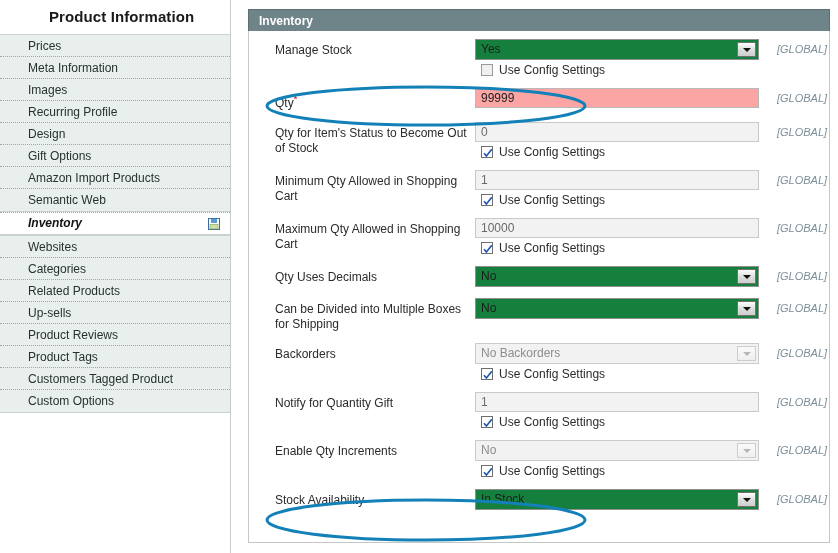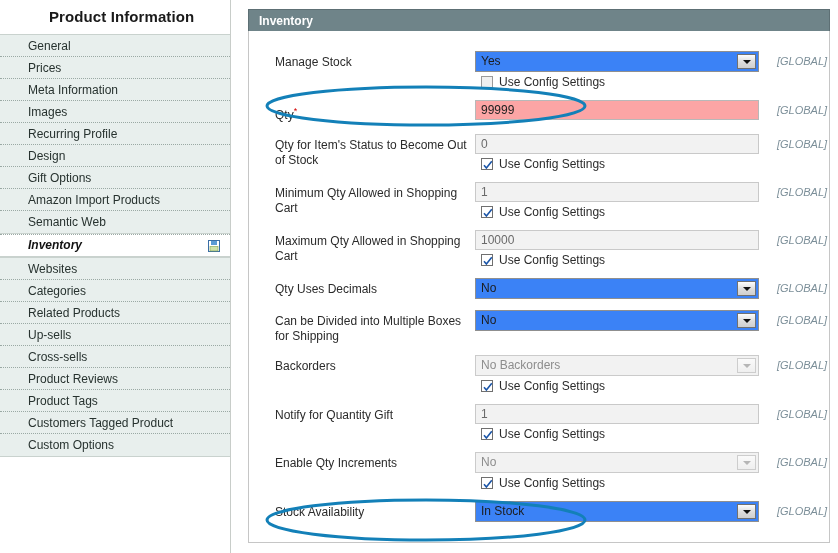--- a/index.html
+++ b/index.html
@@ -95,21 +95,21 @@
     box-sizing: border-box;
     border: 1px solid #5d6f74;
     border-bottom: none;
   }
   #panel-body {
     border: 1px solid #c6c6c6;
     border-top: none;
     background: #ffffff;
     height: 512px;
     box-sizing: border-box;
-    padding-top: 20px;
+    padding-top: 8px;
     position: relative;
   }
 
   .field-row {
     display: flex;
     align-items: flex-start;
     padding: 0 0 0 26px;
     margin-bottom: 11px;
   }
   .field-label {
@@ -151,21 +151,21 @@
     color: #6a6a6a;
     border-color: #c9c9c9;
   }
 
   
   .sel {
     width: 284px;
     height: 21px;
     box-sizing: border-box;
     border: 1px solid #8f8f8f;
-    background: #3b82f6;
+    background: #15803d;
     display: flex;
     align-items: stretch;
     position: relative;
   }
   .sel .sel-val {
     flex: 1 1 auto;
     font-size: 12px;
     color: #1c1c1c;
     line-height: 19px;
     padding-left: 5px;
@@ -224,21 +224,20 @@
     width: 838px; height: 553px;
     pointer-events: none;
   }
 </style>
 </head>
 <body>
 
 <div id="sidebar">
   <div id="sidebar-title">Product Information</div>
   <div class="nav-group">
-      <div class="nav-item"><span>General</span></div>
       <div class="nav-item"><span>Prices</span></div>
       <div class="nav-item"><span>Meta Information</span></div>
       <div class="nav-item"><span>Images</span></div>
       <div class="nav-item"><span>Recurring Profile</span></div>
       <div class="nav-item"><span>Design</span></div>
       <div class="nav-item"><span>Gift Options</span></div>
       <div class="nav-item"><span>Amazon Import Products</span></div>
       <div class="nav-item"><span>Semantic Web</span></div>
     </div>
   <div class="nav-item-active">
@@ -249,21 +248,20 @@
         <rect x="3" y="1" width="6" height="4" fill="#5b9bd5"></rect>
         <rect x="2" y="6.5" width="8" height="4.5" fill="#cfe2a8" stroke="#7f9f4f" stroke-width="0.6"></rect>
       </svg>
     </span>
   </div>
   <div class="nav-group">
       <div class="nav-item"><span>Websites</span></div>
       <div class="nav-item"><span>Categories</span></div>
       <div class="nav-item"><span>Related Products</span></div>
       <div class="nav-item"><span>Up-sells</span></div>
-      <div class="nav-item"><span>Cross-sells</span></div>
       <div class="nav-item"><span>Product Reviews</span></div>
       <div class="nav-item"><span>Product Tags</span></div>
       <div class="nav-item"><span>Customers Tagged Product</span></div>
       <div class="nav-item"><span>Custom Options</span></div>
     </div>
 </div>
 
 <div id="panel">
   <div id="panel-header">Inventory</div>
   <div id="panel-body">

